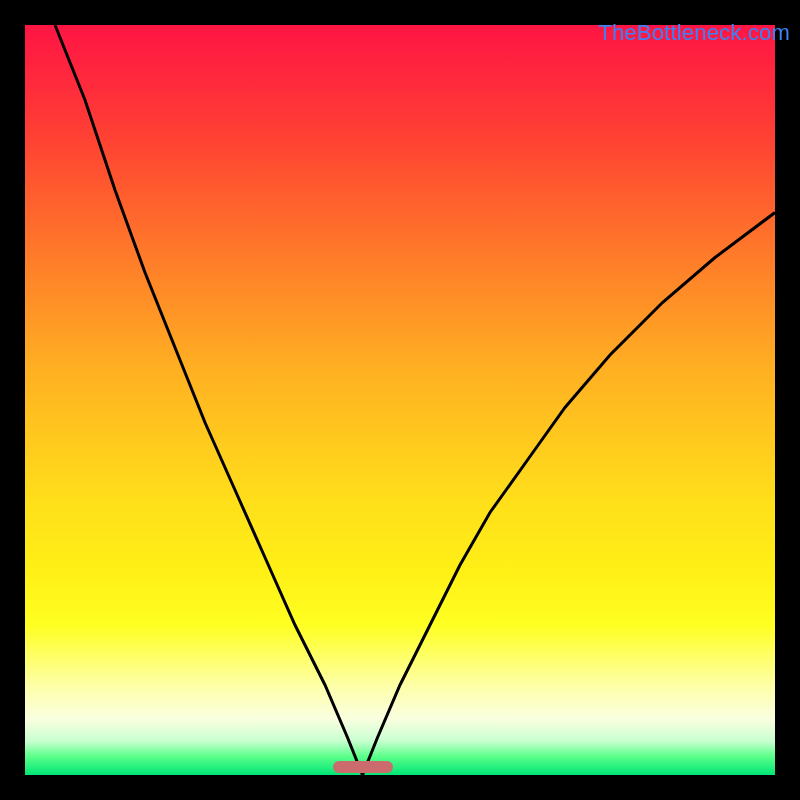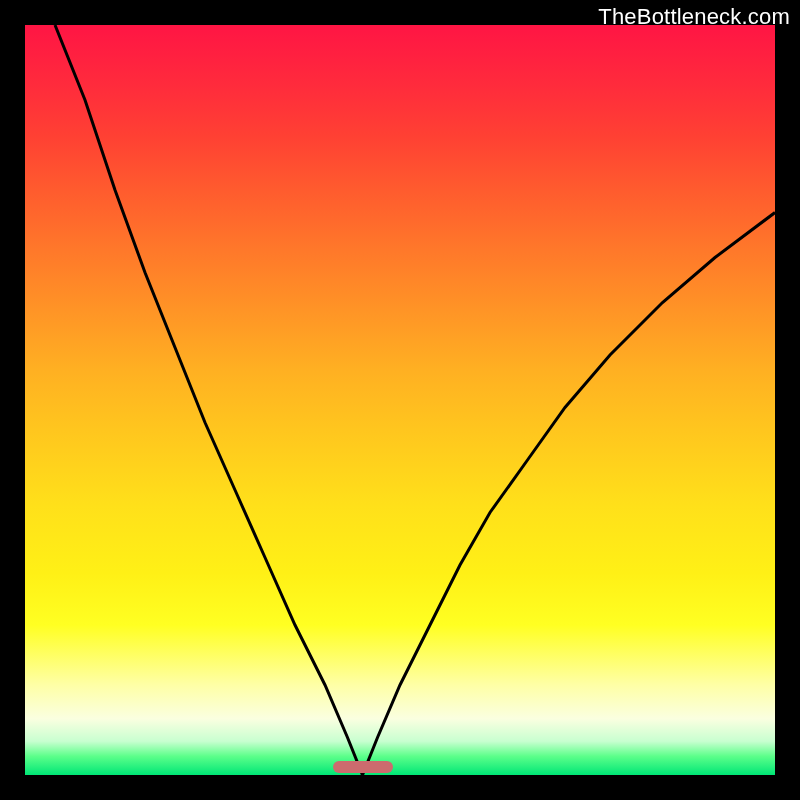--- a/index.html
+++ b/index.html
@@ -32,23 +32,23 @@
       #ffff22 80%,
       #feffa6 88%,
       #faffe0 92.5%,
       #c8ffd0 95.5%,
       #5cff8a 97.5%,
       #00e676 100%
     );
   }
   .watermark {
     position: absolute;
-    top: 4px;
+    top: 20px;
     right: 10px;
-    color: #ffffff;
+    color: #3b82f6;
     font-size: 22px;
     letter-spacing: 0.2px;
     font-weight: 500;
   }
   svg.curves {
     position: absolute;
     left: 0;
     top: 0;
     width: 750px;
     height: 750px;

